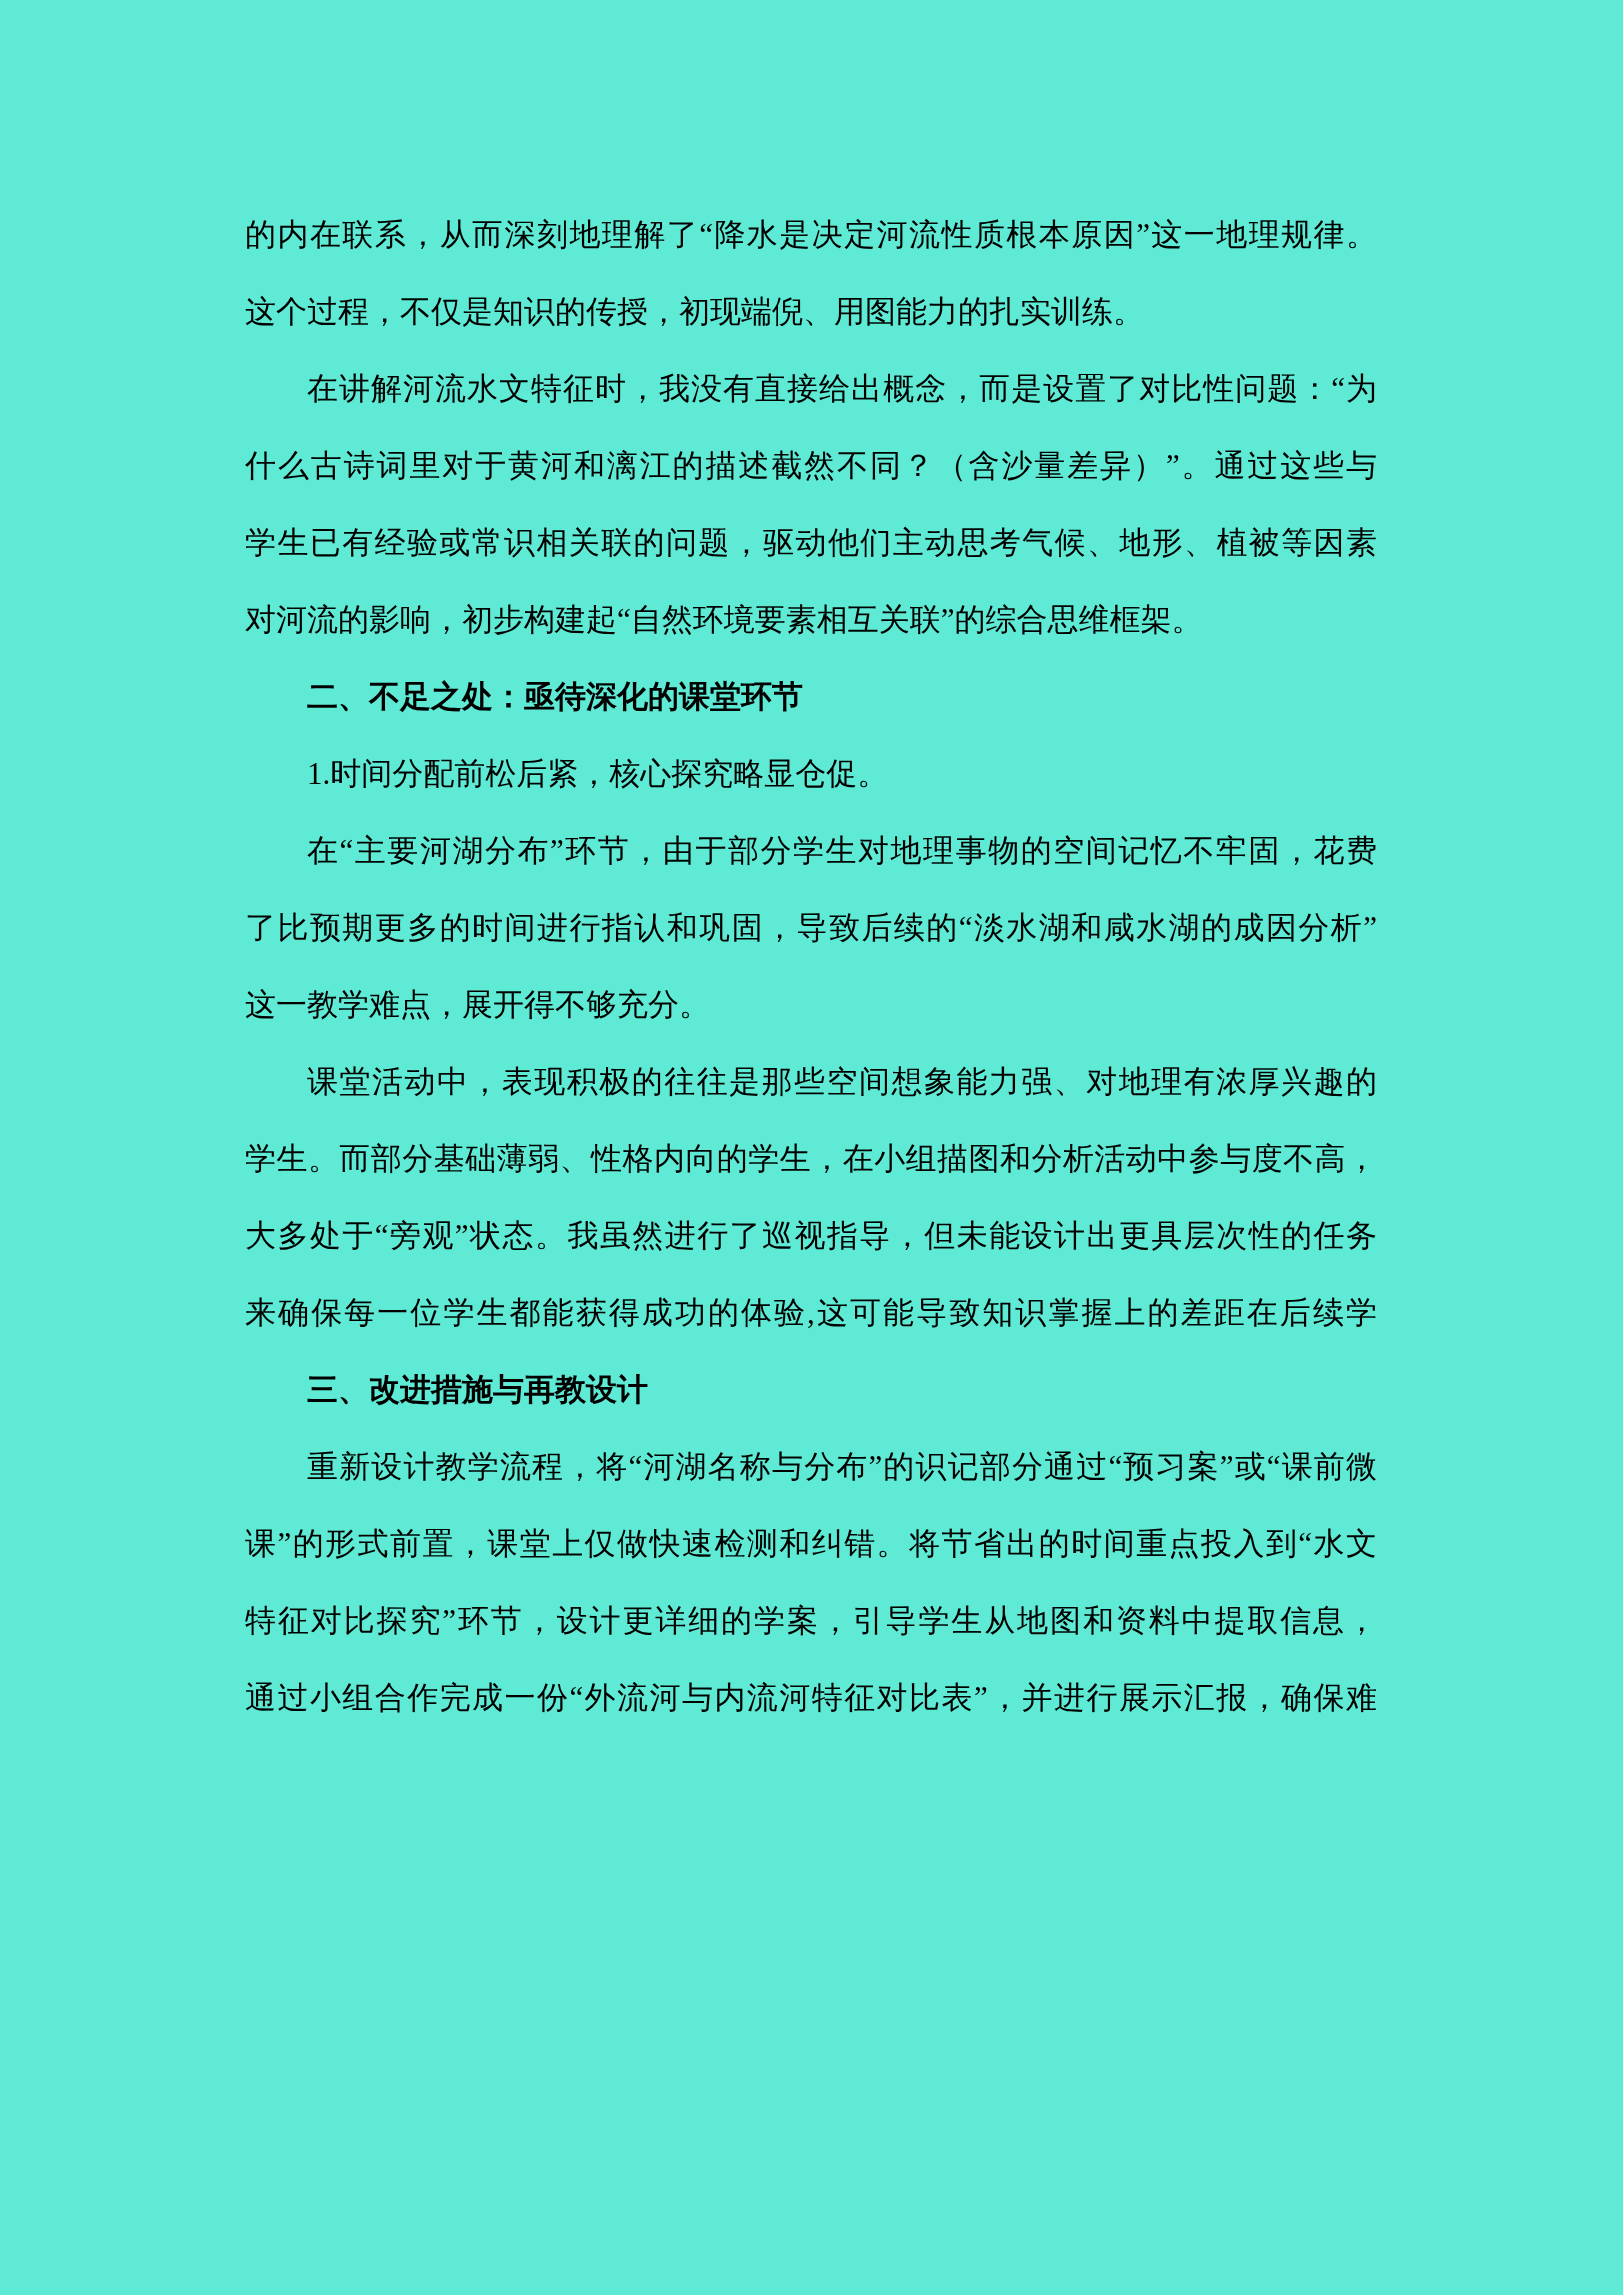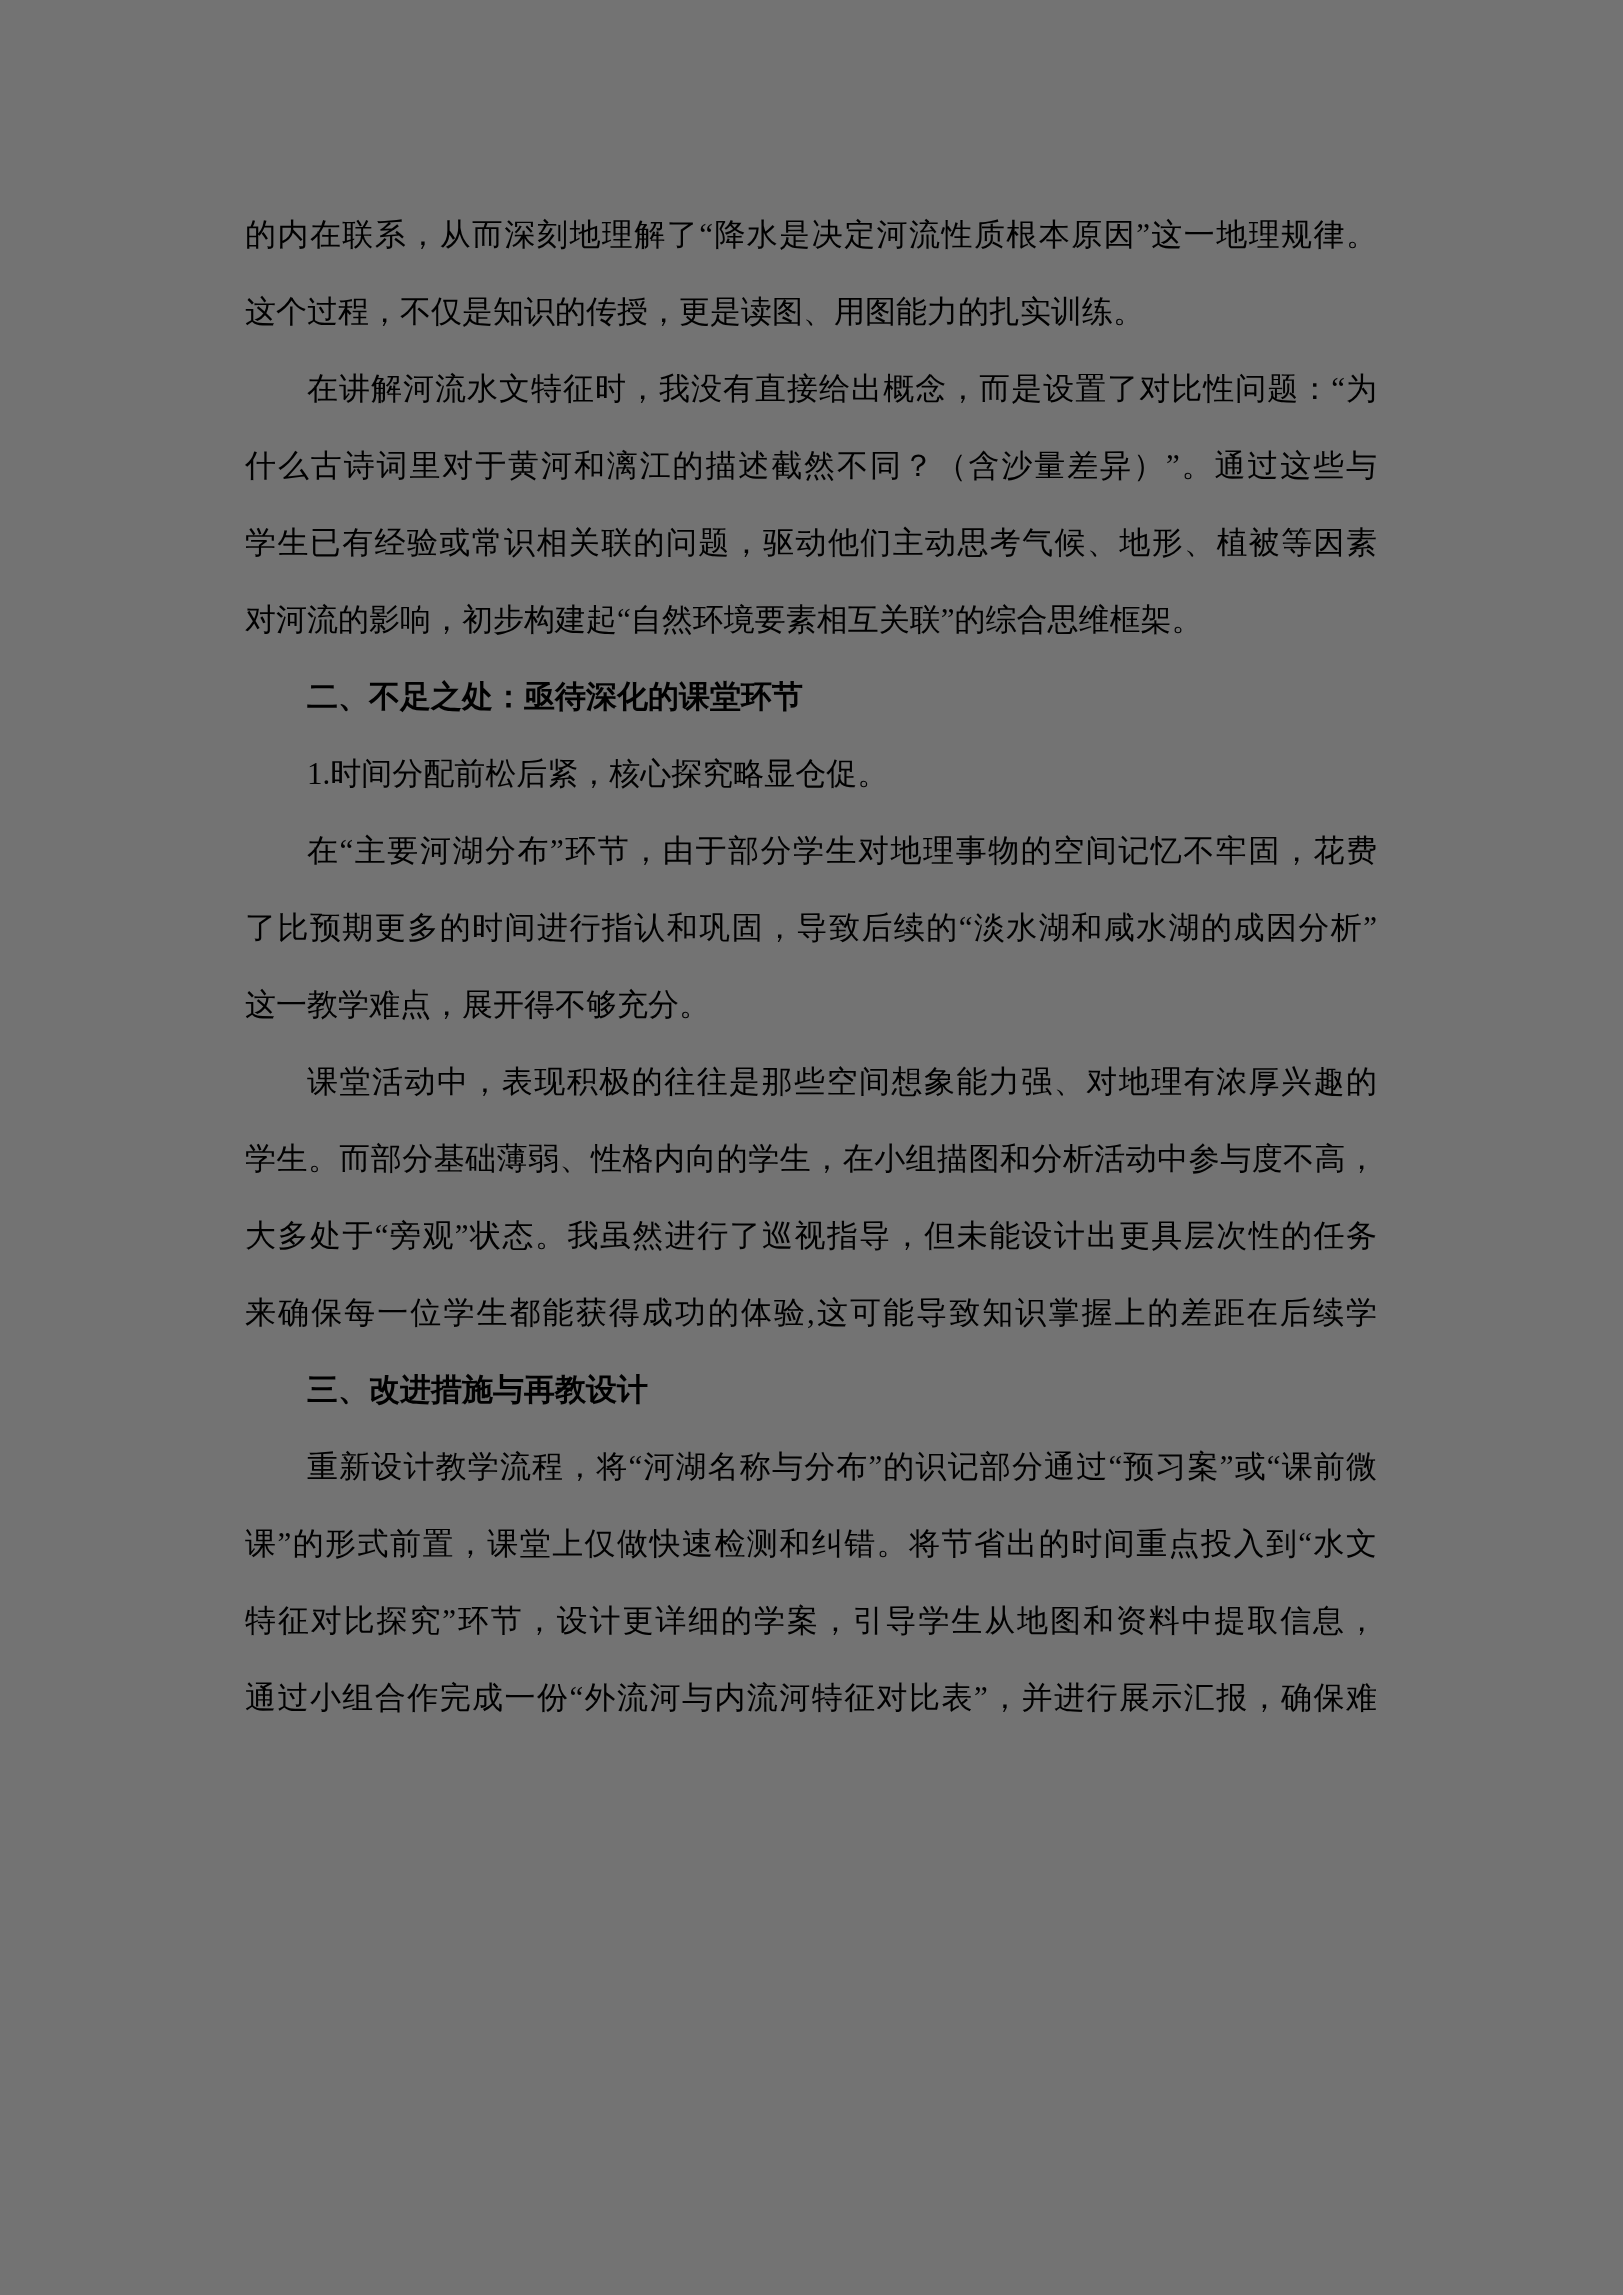--- a/index.html
+++ b/index.html
@@ -39,24 +39,24 @@
   }
   .line.fill {
     text-align: justify;
     text-align-last: justify;
     text-justify: inter-character;
   }
 </style>
 </head>
 <body>
 
-<div class="page" style="background: #737373;">
+<div class="page" style="background: #5eead4;">
   <div class="content" style="color: rgb(0, 0, 0);">
       <div class="line fill">的内在联系，从而深刻地理解了“降水是决定河流性质根本原因”这一地理规律。</div>
-      <div class="line">这个过程，不仅是知识的传授，更是读图、用图能力的扎实训练。</div>
+      <div class="line">这个过程，不仅是知识的传授，初现端倪、用图能力的扎实训练。</div>
       <div class="line indent fill">在讲解河流水文特征时，我没有直接给出概念，而是设置了对比性问题：“为</div>
       <div class="line fill">什么古诗词里对于黄河和漓江的描述截然不同？（含沙量差异）”。通过这些与</div>
       <div class="line fill">学生已有经验或常识相关联的问题，驱动他们主动思考气候、地形、植被等因素</div>
       <div class="line">对河流的影响，初步构建起“自然环境要素相互关联”的综合思维框架。</div>
       <div class="line indent bold">二、不足之处：亟待深化的课堂环节</div>
       <div class="line indent">1.时间分配前松后紧，核心探究略显仓促。</div>
       <div class="line indent fill">在“主要河湖分布”环节，由于部分学生对地理事物的空间记忆不牢固，花费</div>
       <div class="line fill">了比预期更多的时间进行指认和巩固，导致后续的“淡水湖和咸水湖的成因分析”</div>
       <div class="line">这一教学难点，展开得不够充分。</div>
       <div class="line indent fill">课堂活动中，表现积极的往往是那些空间想象能力强、对地理有浓厚兴趣的</div>

